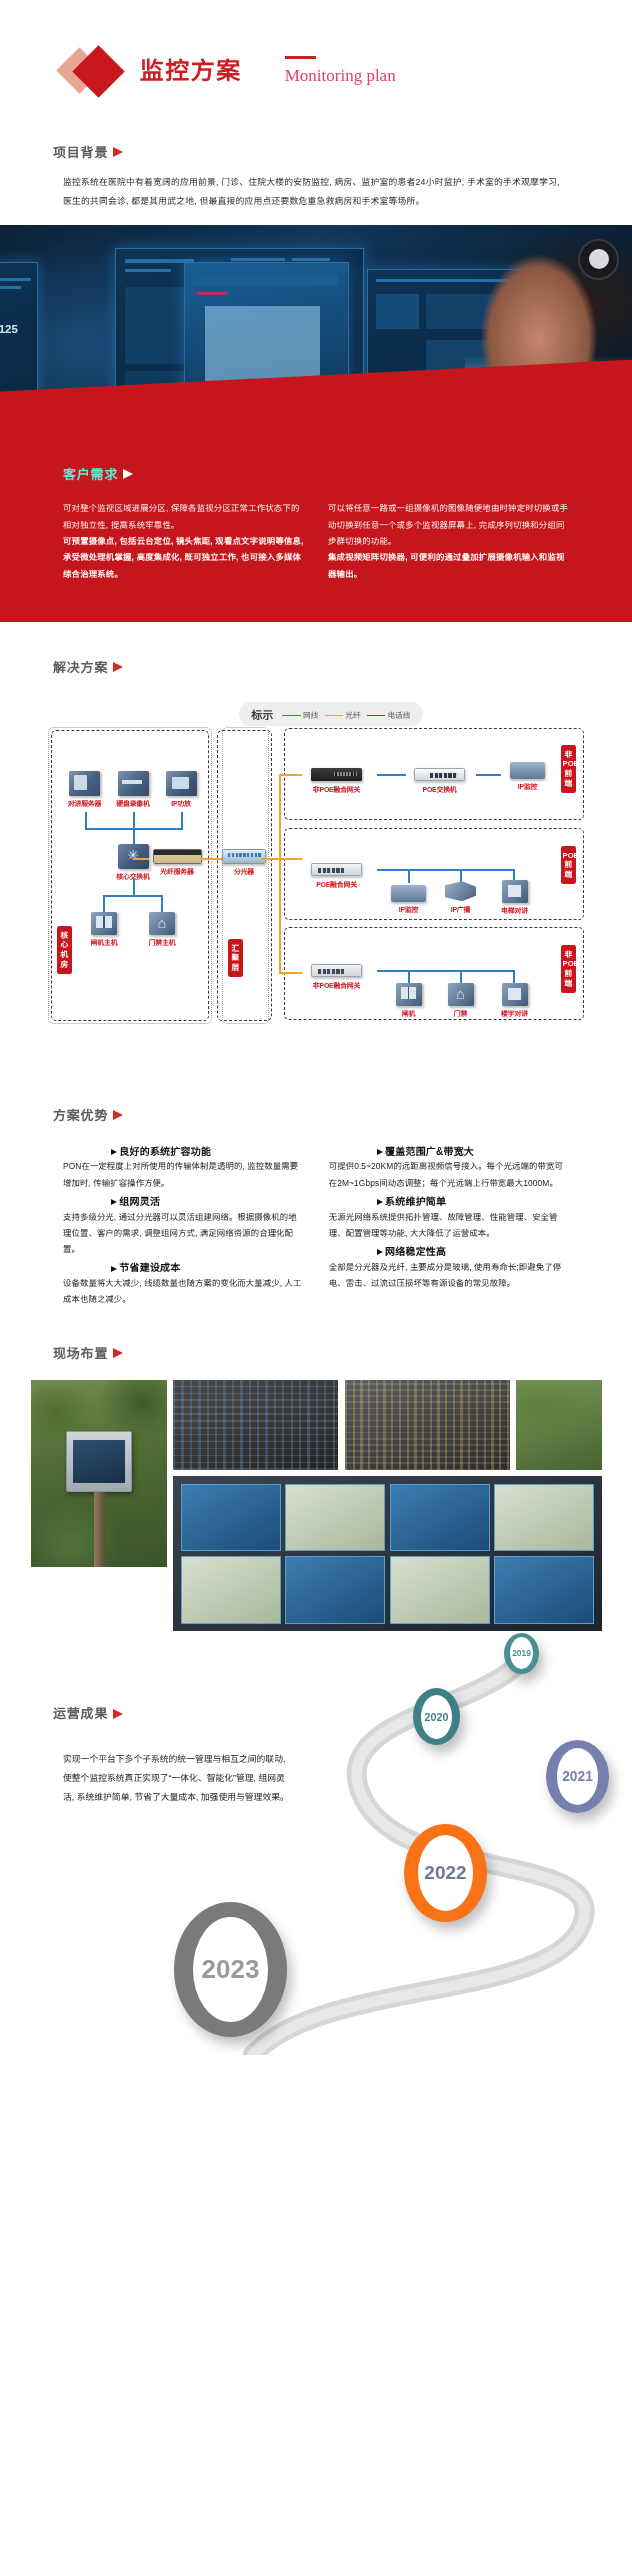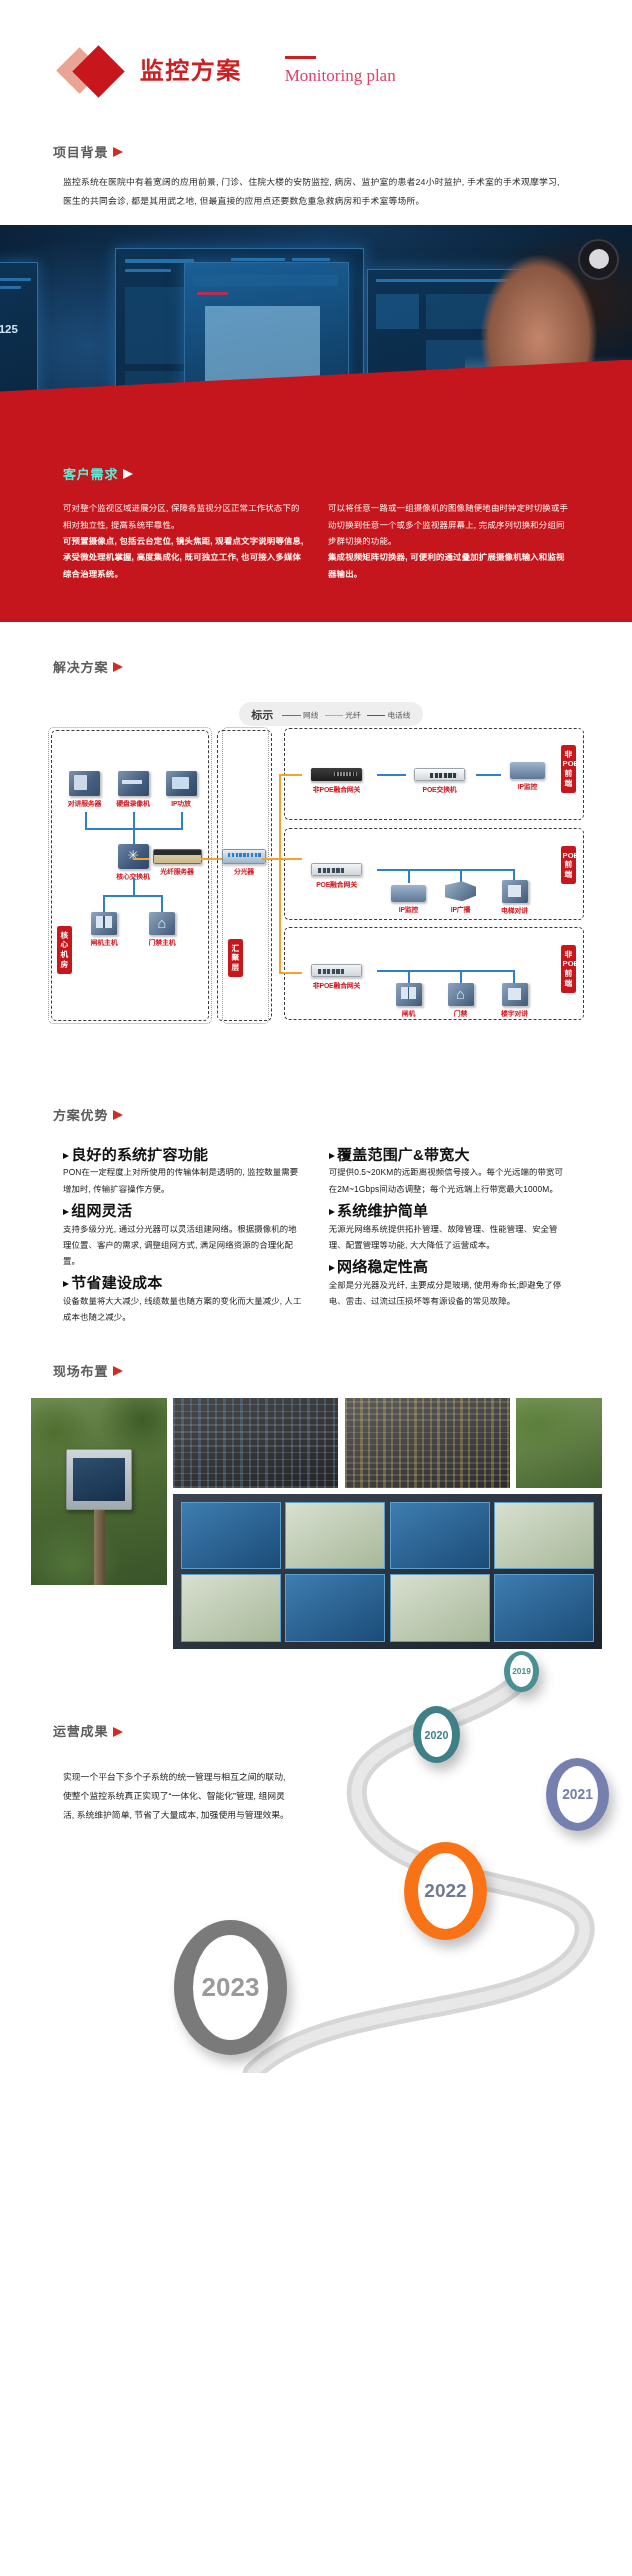--- a/index.html
+++ b/index.html
@@ -299,22 +299,22 @@
   }
   .dev.intercom::after{content:"";position:absolute;left:6.1px;top:5.4px;width:13.8px;height:11.5px;background:#dce7f1;}
 
   .wire { position: absolute; background: #2f80c8; }
   .wire.fiber { background: #f2a32a; }
 
   
   .adv-cols { display: flex; gap: 24.5px; padding: 0 63px; margin-top: 17px; }
   .adv-cols .col { flex: 1 1 0; }
   .adv-h {
-    font-size: 15px; font-weight: 700; color: #111;
-    margin-top: 1.5px; margin-bottom: 0.8px; letter-spacing: 0.2px;
+    font-size: 10px; font-weight: 700; color: #111;
+    margin-top: 1.5px; margin-bottom: 0.8px; letter-spacing: 0.2px; margin-left: 48px;
   }
   .adv-h .tri {
     display: inline-block; width: 0; height: 0;
     border-top: 3.8px solid transparent; border-bottom: 3.8px solid transparent;
     border-left: 6.9px solid #111; margin-right: 2.3px; vertical-align: middle;
   }
   .adv-p { font-size: 8.4px; line-height: 1.95; color: #222; letter-spacing: 0.1px; }
 
   
   .photos {

